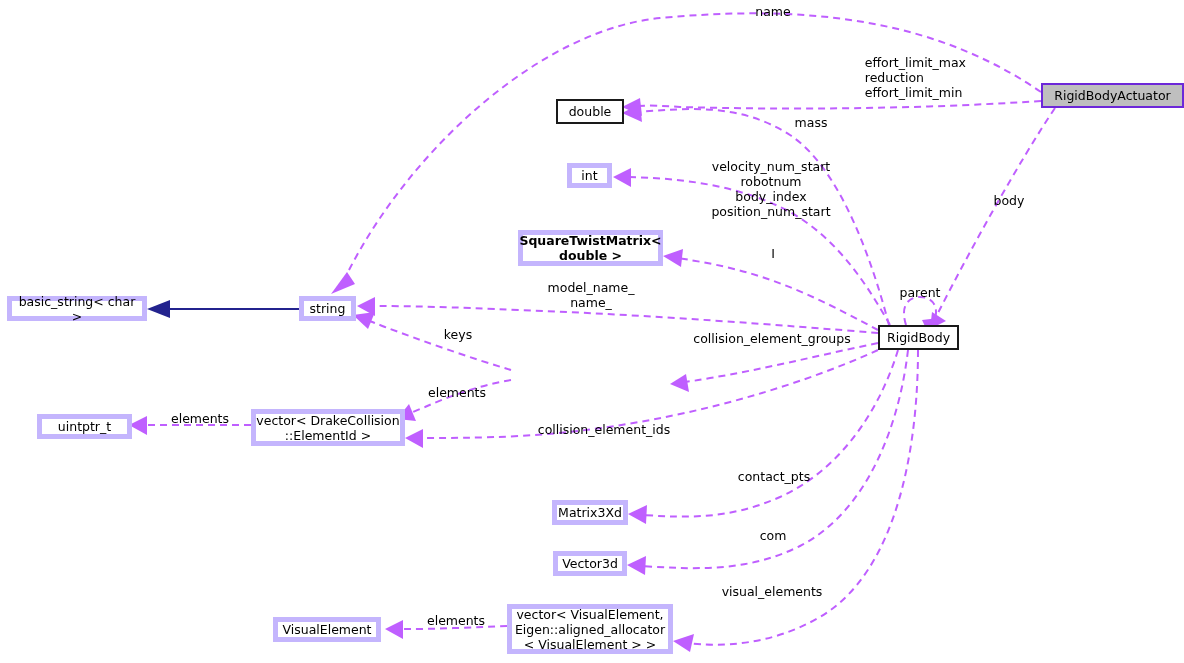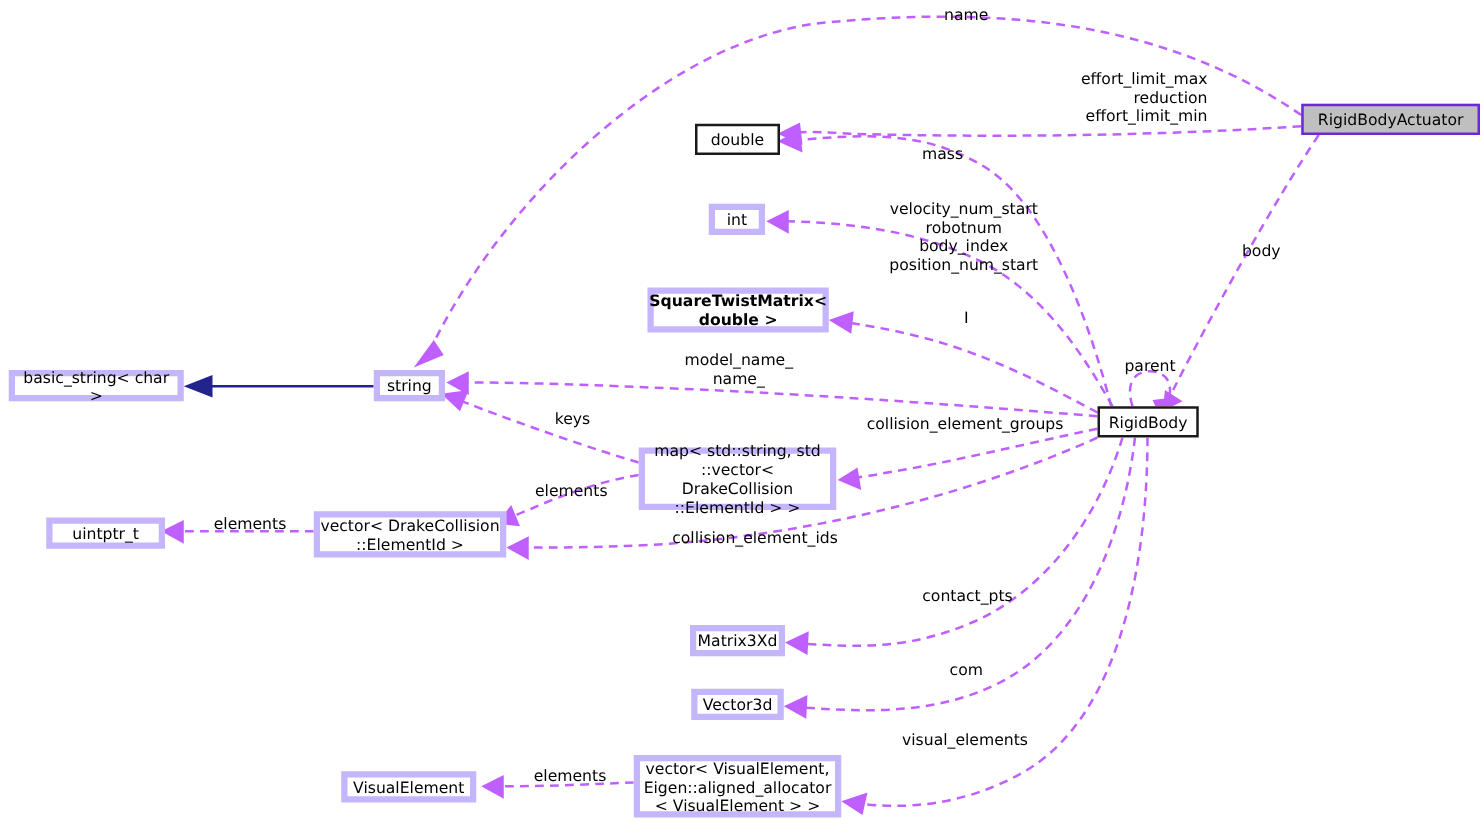--- a/index.html
+++ b/index.html
@@ -68,21 +68,21 @@
     position: absolute;
     font-family: "DejaVu Sans", sans-serif;
     font-size: 12.5px;
     color: #000000;
     line-height: 15px;
     white-space: pre-line;
     z-index: 6;
     pointer-events: none;
   }
   .edge-label.ctr { text-align: center; transform: translateX(-50%); }
-  .edge-label.rgt { text-align: right; transform: translateX(-100%); }
+  .edge-label.rgt { text-align: left; transform: translateX(-100%); }
 </style>
 </head>
 <body>
 
 <div id="diagram-root">
 
   <svg class="canvas" viewBox="0 0 1184 663">
 
     <g>
       <path class="edge-path-solid" d="M 299,309 L 167,309"></path>
@@ -184,23 +184,20 @@
 
   <div class="node-box" style="left:518px; top:230px; width:145px; height:36px;font-weight:bold;">SquareTwistMatrix&lt;
 double &gt;</div>
 
   <div class="node-box" style="left:7px; top:296px; width:140px; height:25px;">basic_string&lt; char &gt;</div>
 
   <div class="node-box" style="left:299px; top:296px; width:57px; height:25px;">string</div>
 
   <div class="node-box emph" style="left:878px; top:325px; width:81px; height:25px;text-align:right;">RigidBody</div>
 
-  <div class="node-box" style="left:511px; top:358px; width:158px; height:50px;">map&lt; std::string, std
-::vector&lt; DrakeCollision
-::ElementId &gt; &gt;</div>
 
   <div class="node-box" style="left:251px; top:409px; width:154px; height:37px;">vector&lt; DrakeCollision
 ::ElementId &gt;</div>
 
   <div class="node-box" style="left:37px; top:414px; width:95px; height:25px;text-align:center;">uintptr_t</div>
 
   <div class="node-box" style="left:552px; top:500px; width:76px; height:25px;">Matrix3Xd</div>
 
   <div class="node-box" style="left:553px; top:551px; width:74px; height:25px;">Vector3d</div>
 
@@ -211,21 +208,21 @@
   <div class="node-box" style="left:273px; top:617px; width:108px; height:25px;">VisualElement</div>
 
   <div class="edge-label ctr" style="left:773px; top:4px;">name</div>
 
   <div class="edge-label rgt" style="left:966px; top:55px;">effort_limit_max
 reduction
 effort_limit_min</div>
 
   <div class="edge-label ctr" style="left:1009px; top:193px;">body</div>
 
-  <div class="edge-label ctr" style="left:745px; top:115px;padding-left:18px;">mass</div>
+  <div class="edge-label ctr" style="left:802px; top:115px;padding-left:18px;">mass</div>
 
   <div class="edge-label ctr" style="left:771px; top:159px;">velocity_num_start
 robotnum
 body_index
 position_num_start</div>
 
   <div class="edge-label ctr" style="left:773px; top:246px;">I</div>
 
   <div class="edge-label ctr" style="left:591px; top:280px;">model_name_
 name_</div>

